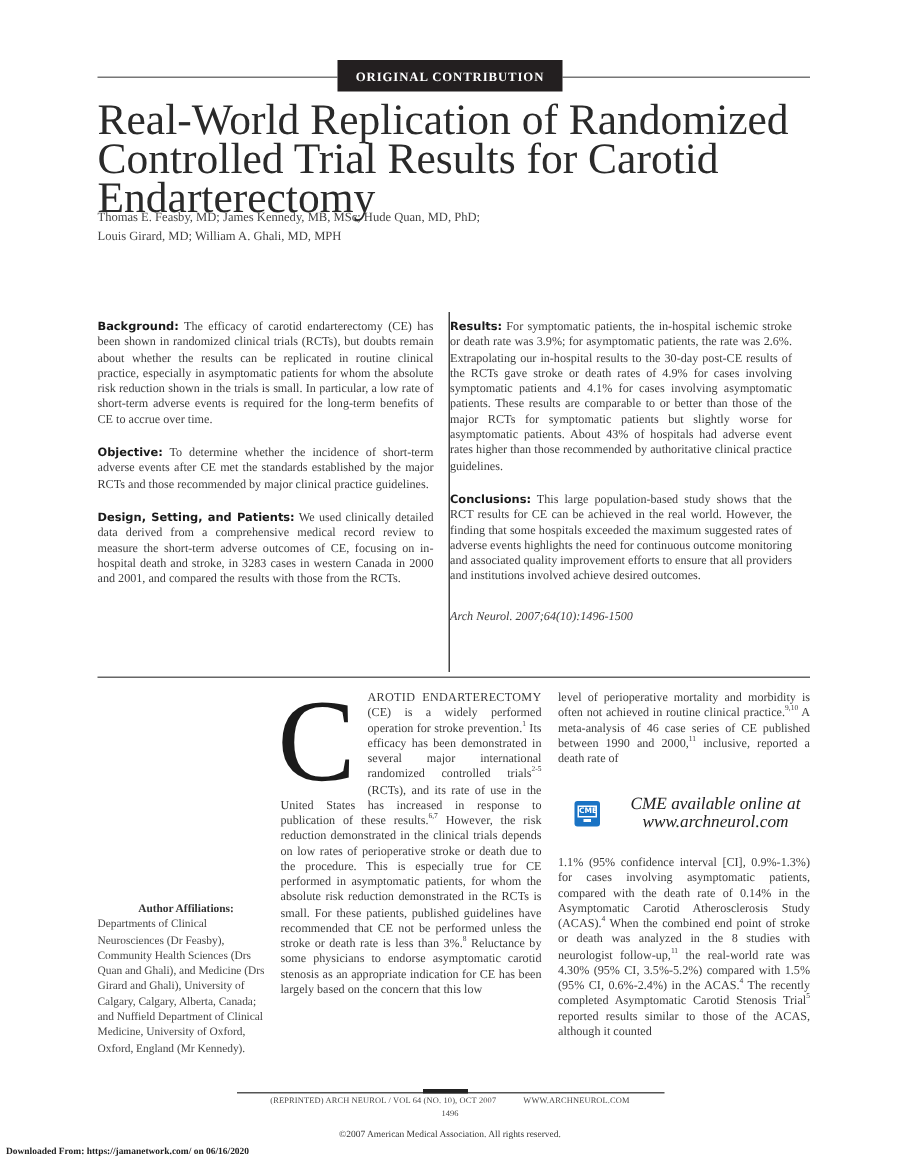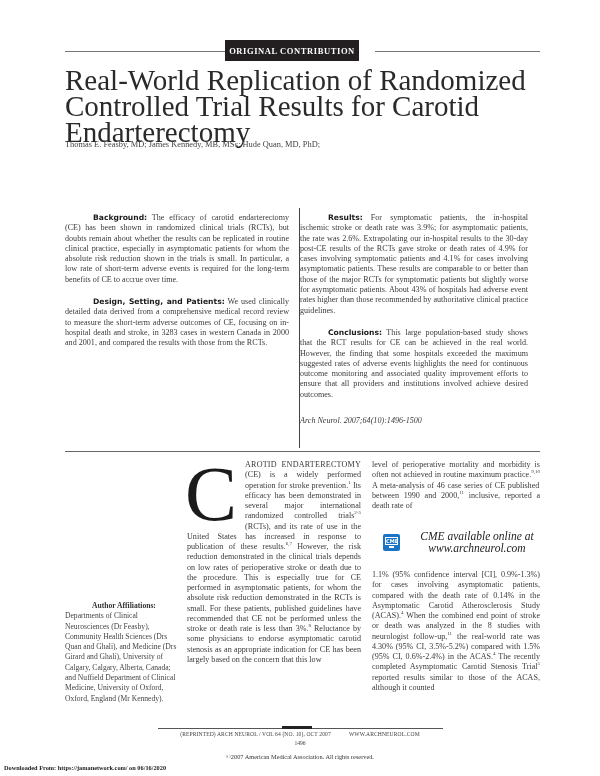--- a/index.html
+++ b/index.html
@@ -2,39 +2,39 @@
 <html><head>
 <meta charset="utf-8">
 <style>
   html, body { margin: 0; padding: 0; background: #ffffff; }
   body { width: 600px; height: 776px; position: relative; overflow: hidden;
          font-family: "Liberation Serif", "DejaVu Serif", serif; color: #333; }
   .abs { position: absolute; }
 
   
   .banner-line { position: absolute; top: 51px; height: 1px; background: #777; }
-  .banner-box { position: absolute; left: 225px; top: 40px; width: 134px; height: 21px;
+  .banner-box { position: absolute; left: 225px; top: 40px; width: 150px; height: 21px;
                 background: #231f20; color: #fff; font-size: 8.5px; font-weight: bold;
                 letter-spacing: 0.6px; display: flex; align-items: center; justify-content: center;
                 font-family: "Liberation Serif", serif; }
 
   .title { left: 65px; top: 67px; width: 480px; font-size: 29px; line-height: 26px;
            color: #2a2a2a; font-family: "Liberation Serif", serif; }
   .authors { left: 65px; top: 138px; width: 320px; font-size: 8.4px; line-height: 13px;
              color: #444; }
 
   
   .abstract-col { position: absolute; font-size: 8.1px; line-height: 10.3px; color: #3a3a3a;
                   text-align: justify; }
   .abstract-left { left: 65px; top: 213px; width: 224px; }
   .abstract-right { left: 300px; top: 213px; width: 228px; }
   .abstract-divider { position: absolute; left: 299px; top: 208px; width: 1px; height: 240px; background: #444; }
   .abstract-bottom { position: absolute; left: 65px; top: 451px; width: 475px; height: 1px; background: #666; }
   .para { margin: 0 0 12px 0; }
-  .lbl { font-family: "DejaVu Sans", sans-serif; font-weight: bold; font-size: 7.6px; color: #1a1a1a; margin-left: 28px; }
+  .lbl { font-family: "DejaVu Sans", sans-serif; font-weight: bold; font-size: 7.6px; color: #1a1a1a; }
   .cite { font-style: italic; margin-top: 16px; }
 
   
   .body-col { position: absolute; font-size: 8.1px; line-height: 10.25px; color: #3a3a3a; text-align: justify; }
   .col-mid { left: 187px; top: 460px; width: 174px; }
   .col-right { left: 372px; top: 460px; width: 168px; }
   .dropcap { float: left; font-size: 78px; line-height: 60px; height: 62px; margin: 4px 8px 0 -2px;
              color: #1b1b1b; font-family: "Liberation Serif", serif; }
   .smallcaps { font-variant: small-caps; letter-spacing: 0.2px; }
   sup { font-size: 5px; line-height: 0; }
@@ -64,25 +64,29 @@
 </head>
 <body>
 
 <div class="banner-line" style="left:65px;width:160px;"></div>
 <div class="banner-line" style="left:375px;width:165px;"></div>
 <div class="banner-box">ORIGINAL CONTRIBUTION</div>
 
 <div class="abs title">Real-World Replication of Randomized Controlled Trial Results for Carotid Endarterectomy</div>
 <div class="abs authors">
   <div>Thomas E. Feasby, MD; James Kennedy, MB, MSc; Hude Quan, MD, PhD;</div>
+  <div>Louis Girard, MD; William A. Ghali, MD, MPH</div>
 </div>
 
 <div class="abstract-col abstract-left">
   <p class="para">
     <span class="lbl">Background:</span><span> The efficacy of carotid endarterectomy (CE) has been shown in randomized clinical trials (RCTs), but doubts remain about whether the results can be replicated in routine clinical practice, especially in asymptomatic patients for whom the absolute risk reduction shown in the trials is small. In particular, a low rate of short-term adverse events is required for the long-term benefits of CE to accrue over time.</span>
+  </p>
+  <p class="para">
+    <span class="lbl">Objective:</span><span> To determine whether the incidence of short-term adverse events after CE met the standards established by the major RCTs and those recommended by major clinical practice guidelines.</span>
   </p>
   <p class="para">
     <span class="lbl">Design, Setting, and Patients:</span><span> We used clinically detailed data derived from a comprehensive medical record review to measure the short-term adverse outcomes of CE, focusing on in-hospital death and stroke, in 3283 cases in western Canada in 2000 and 2001, and compared the results with those from the RCTs.</span>
   </p>
 </div>
 <div class="abstract-divider"></div>
 <div class="abstract-col abstract-right">
   <p class="para">
     <span class="lbl">Results:</span><span> For symptomatic patients, the in-hospital ischemic stroke or death rate was 3.9%; for asymptomatic patients, the rate was 2.6%. Extrapolating our in-hospital results to the 30-day post-CE results of the RCTs gave stroke or death rates of 4.9% for cases involving symptomatic patients and 4.1% for cases involving asymptomatic patients. These results are comparable to or better than those of the major RCTs for symptomatic patients but slightly worse for asymptomatic patients. About 43% of hospitals had adverse event rates higher than those recommended by authoritative clinical practice guidelines.</span>
   </p>
@@ -91,21 +95,21 @@
   </p>
   <div class="cite">Arch Neurol. 2007;64(10):1496-1500</div>
 </div>
 <div class="abstract-bottom"></div>
 
 <div class="body-col col-mid">
   <span class="dropcap">C</span><span class="smallcaps">AROTID ENDARTERECTOMY</span><span> (CE) is a widely performed operation for stroke prevention.</span><sup>1</sup><span> Its efficacy has been demonstrated in several major international randomized controlled trials</span><sup>2-5</sup><span> (RCTs), and its rate of use in the United States has increased in response to publication of these results.</span><sup>6,7</sup><span> However, the risk reduction demonstrated in the clinical trials depends on low rates of perioperative stroke or death due to the procedure. This is especially true for CE performed in asymptomatic patients, for whom the absolute risk reduction demonstrated in the RCTs is small. For these patients, published guidelines have recommended that CE not be performed unless the stroke or death rate is less than 3%.</span><sup>8</sup><span> Reluctance by some physicians to endorse asymptomatic carotid stenosis as an appropriate indication for CE has been largely based on the concern that this low</span>
 </div>
 
 <div class="body-col col-right">
-  <span>level of perioperative mortality and morbidity is often not achieved in routine maximum practice.</span><sup>9,10</sup><span> A meta-analysis of 46 case series of CE published between 1990 and 2000,</span><sup>11</sup><span> inclusive, reported a death rate of</span>
+  <span>level of perioperative mortality and morbidity is often not achieved in routine clinical practice.</span><sup>9,10</sup><span> A meta-analysis of 46 case series of CE published between 1990 and 2000,</span><sup>11</sup><span> inclusive, reported a death rate of</span>
 </div>
 
 <div class="cme">
   <div class="cme-icon">
     <div class="screen">CME</div>
     <div class="stand"></div>
   </div>
   <div class="cme-text">
     <div>CME available online at</div>
     <div>www.archneurol.com</div>

